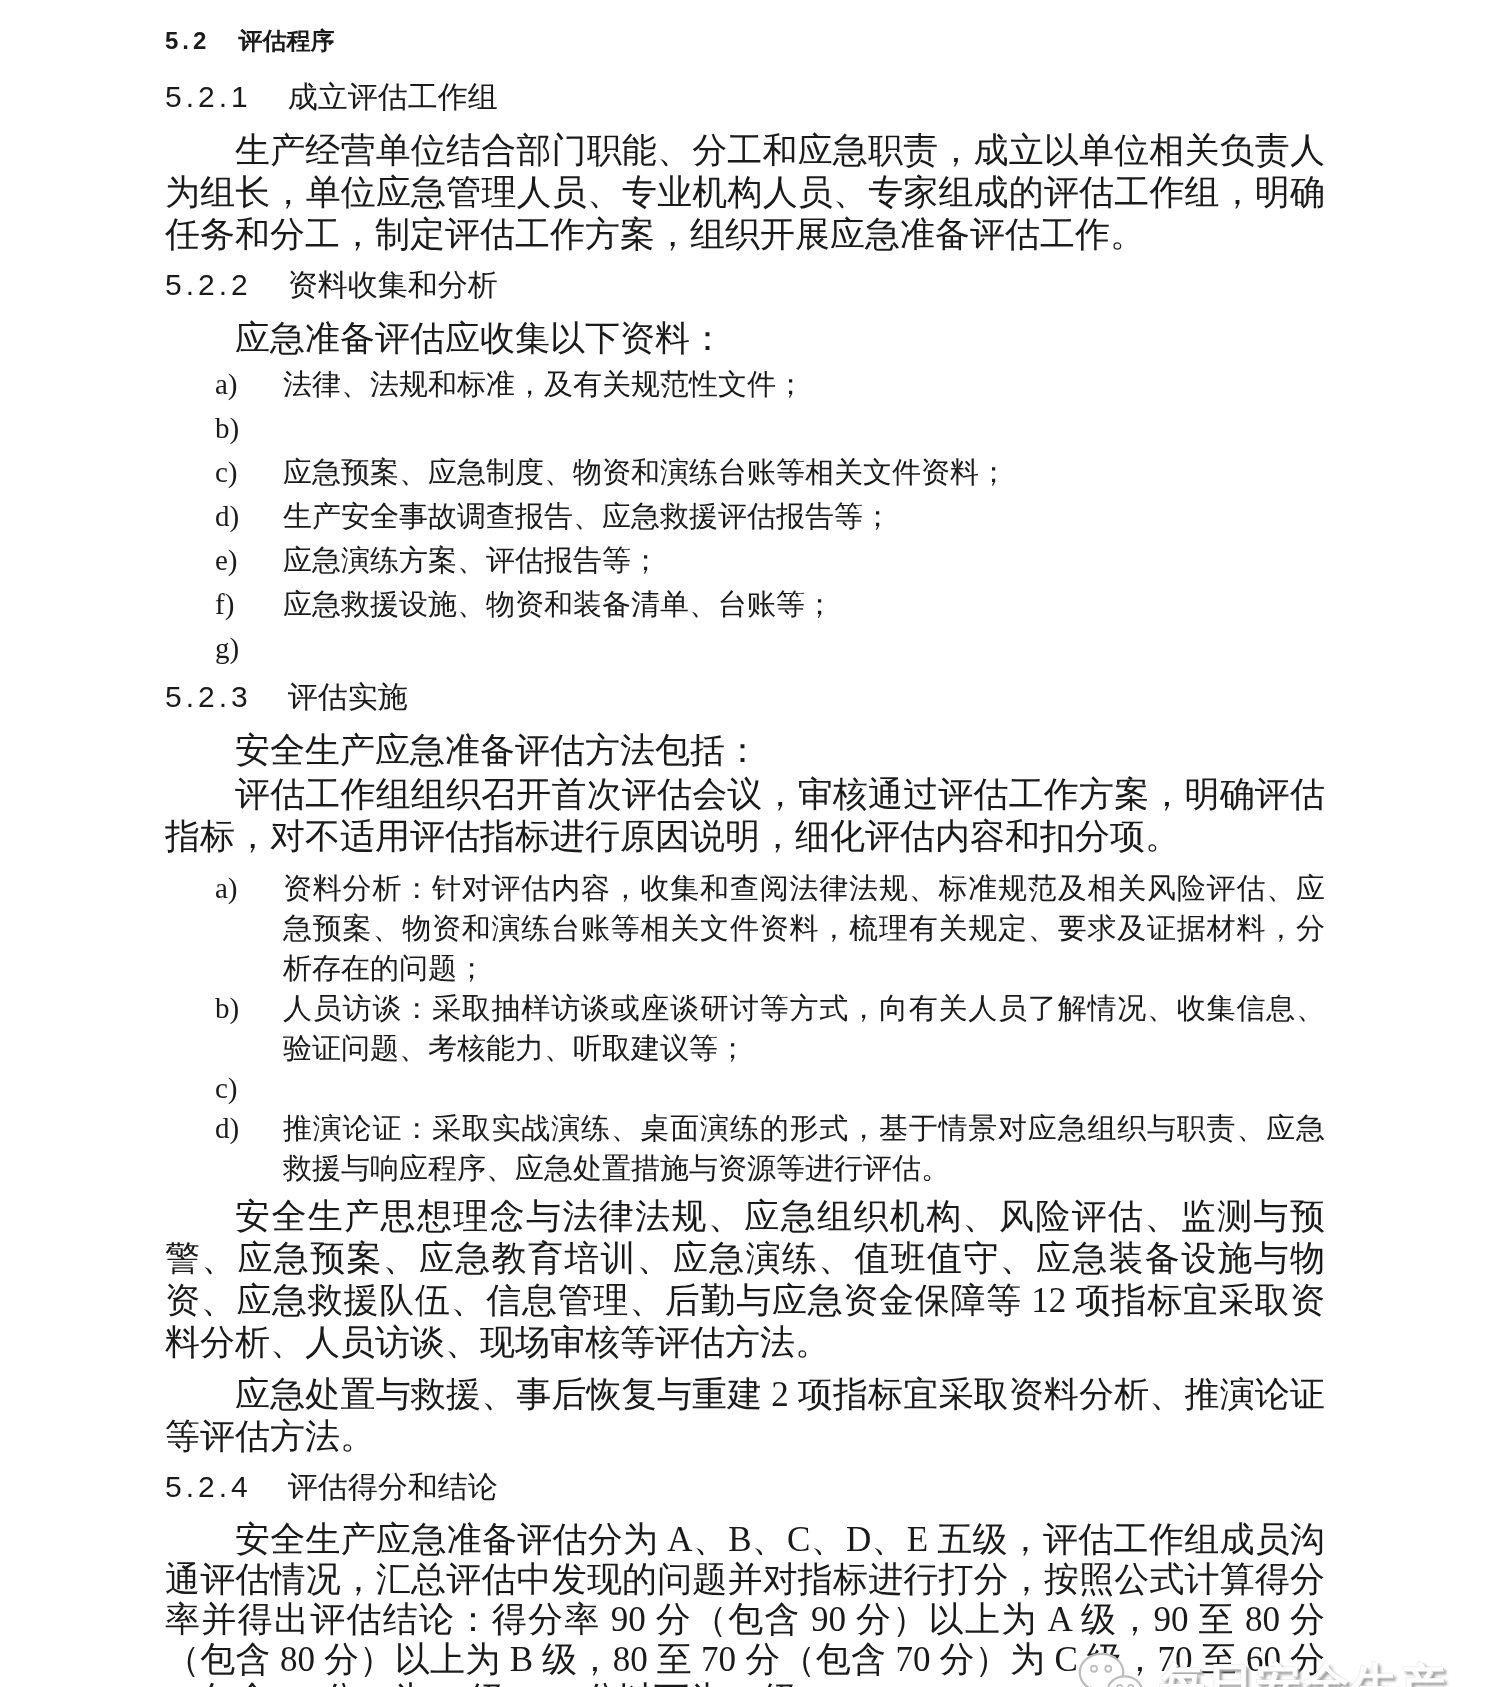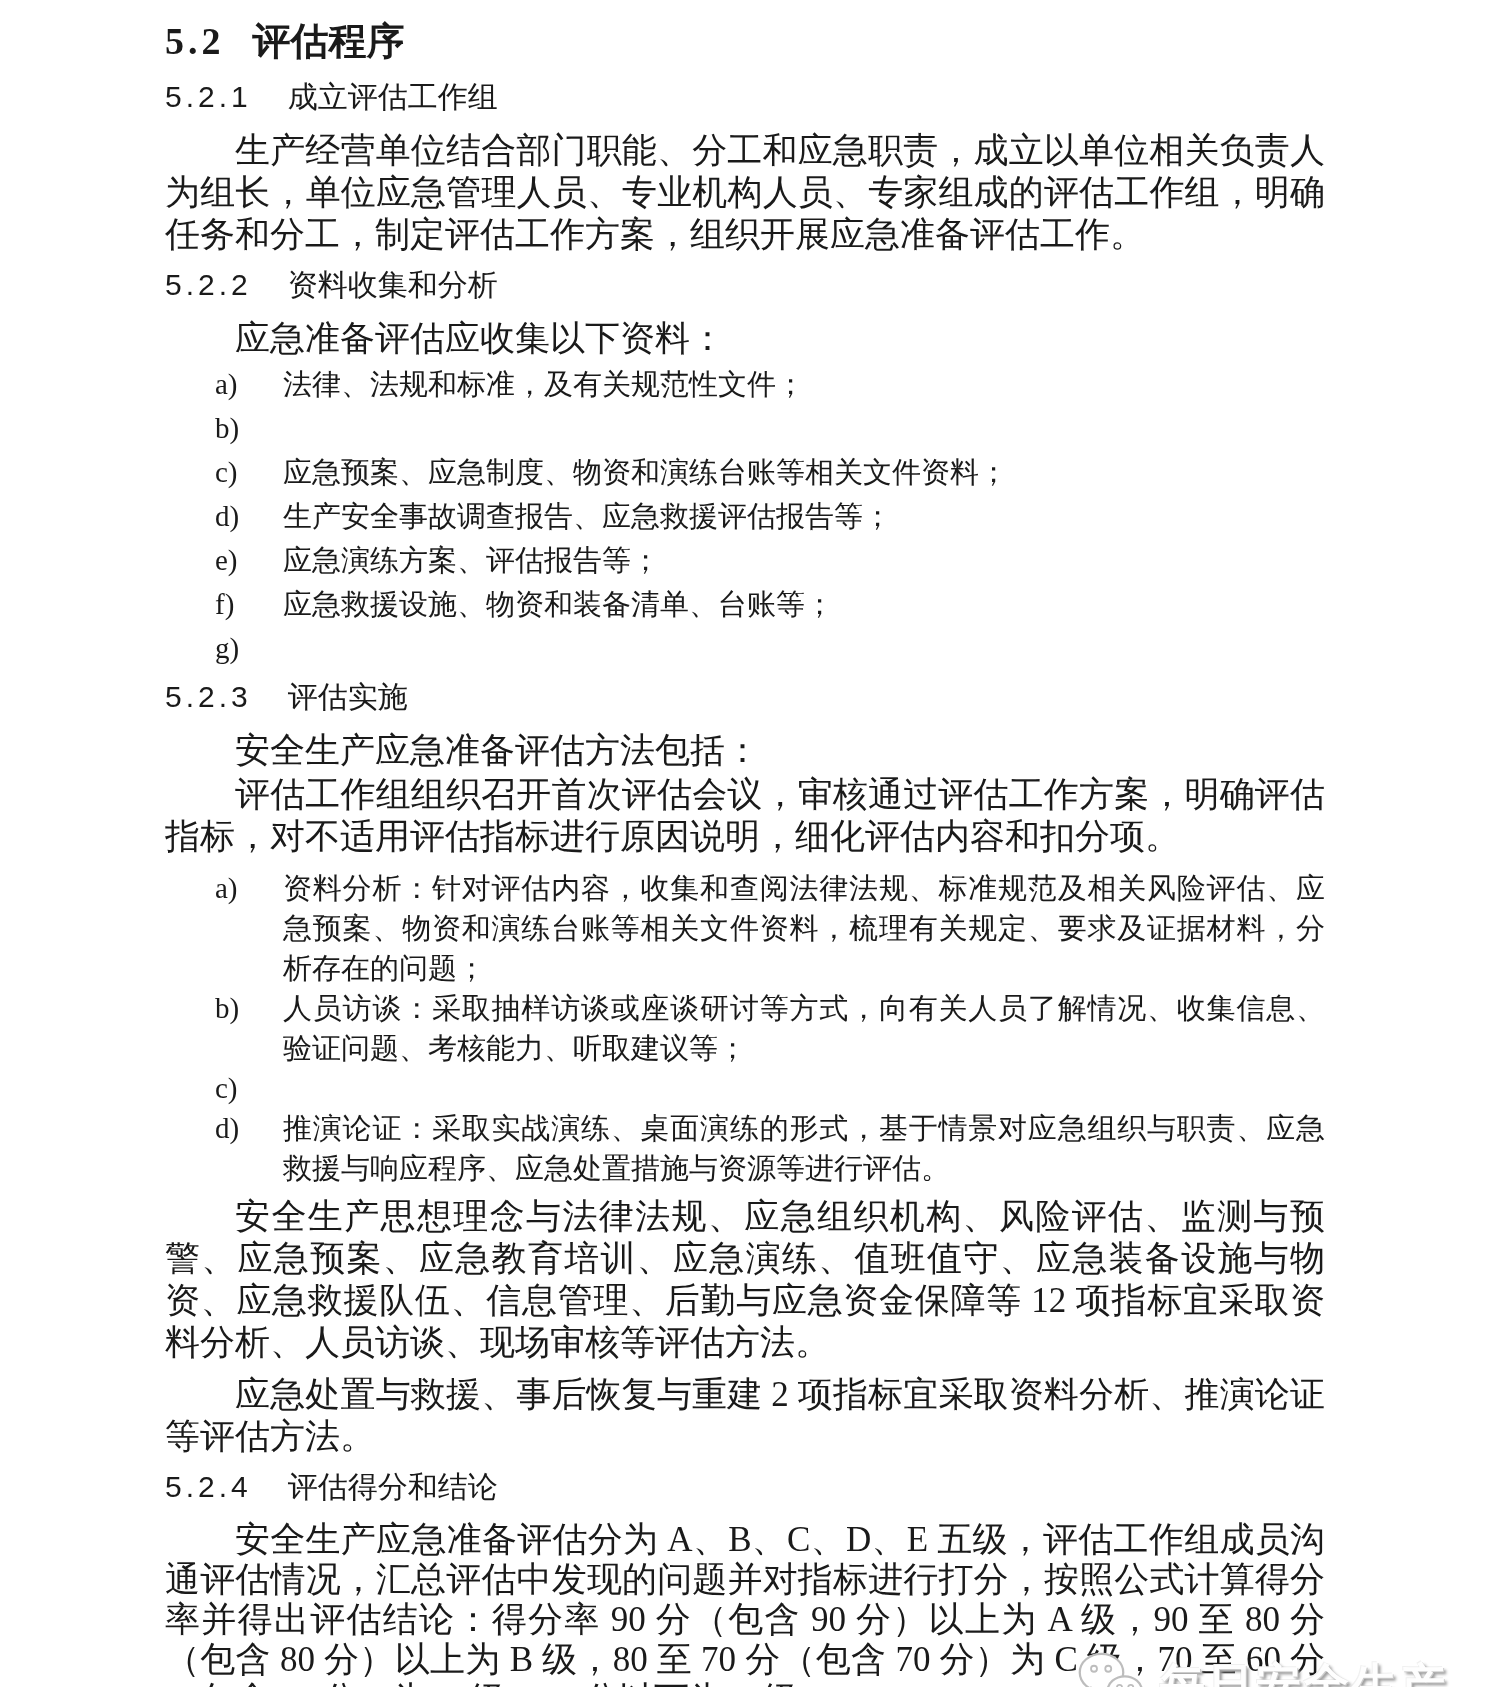--- a/index.html
+++ b/index.html
@@ -7,23 +7,23 @@
     position:relative;
     width:1488px; height:1687px;
     background:#ffffff;
     overflow:hidden;
     color:#1a1a1a;
     font-family:"Liberation Serif","DejaVu Serif",serif;
   }
   .content { padding:18px 163px 0 165px; }
 
   .h2 {
-    font-family:Liberation Serif, serif;
+    font-family:Liberation Sans, sans-serif;
     font-weight:bold;
-    font-size:38px; line-height:38px;
+    font-size:24px; line-height:38px;
     margin:4px 0 18px;
   }
   .h2 .num { margin-right:28px; letter-spacing:4px; }
 
   .h3 {
     font-size:30px; line-height:38px;
     font-weight:normal;
     margin:6px 0 14px;
   }
   .h3 .num {

